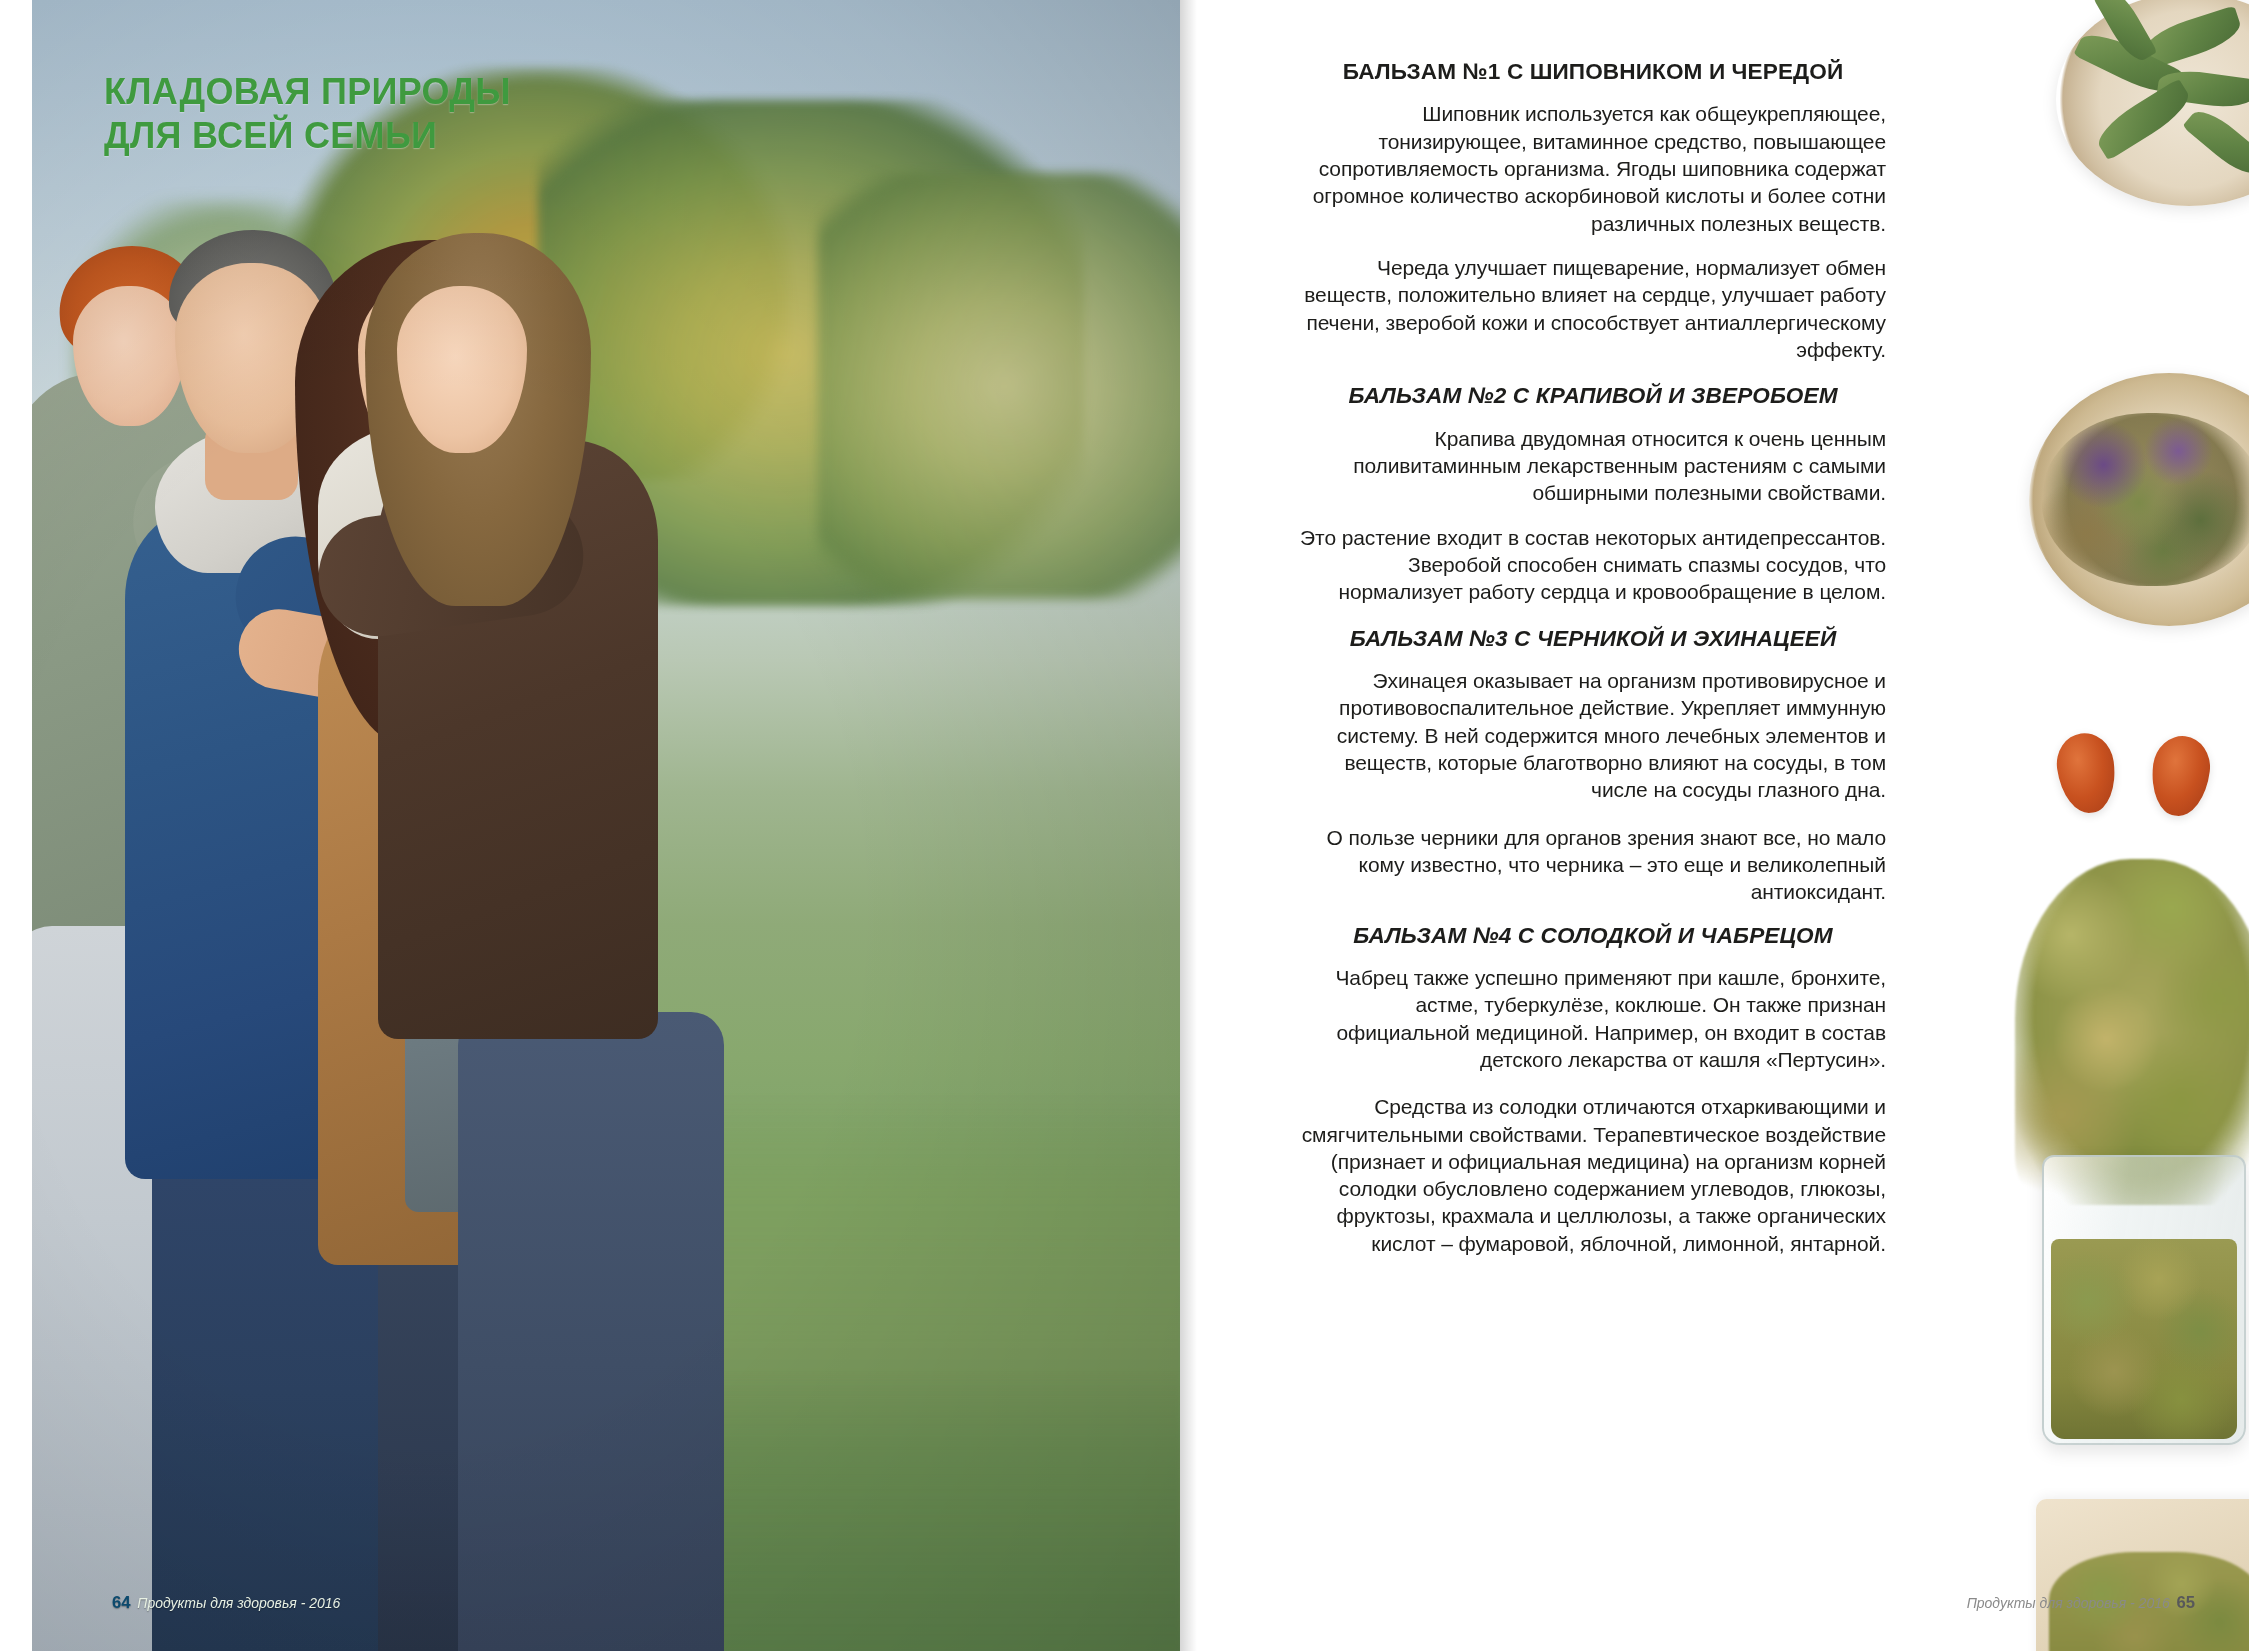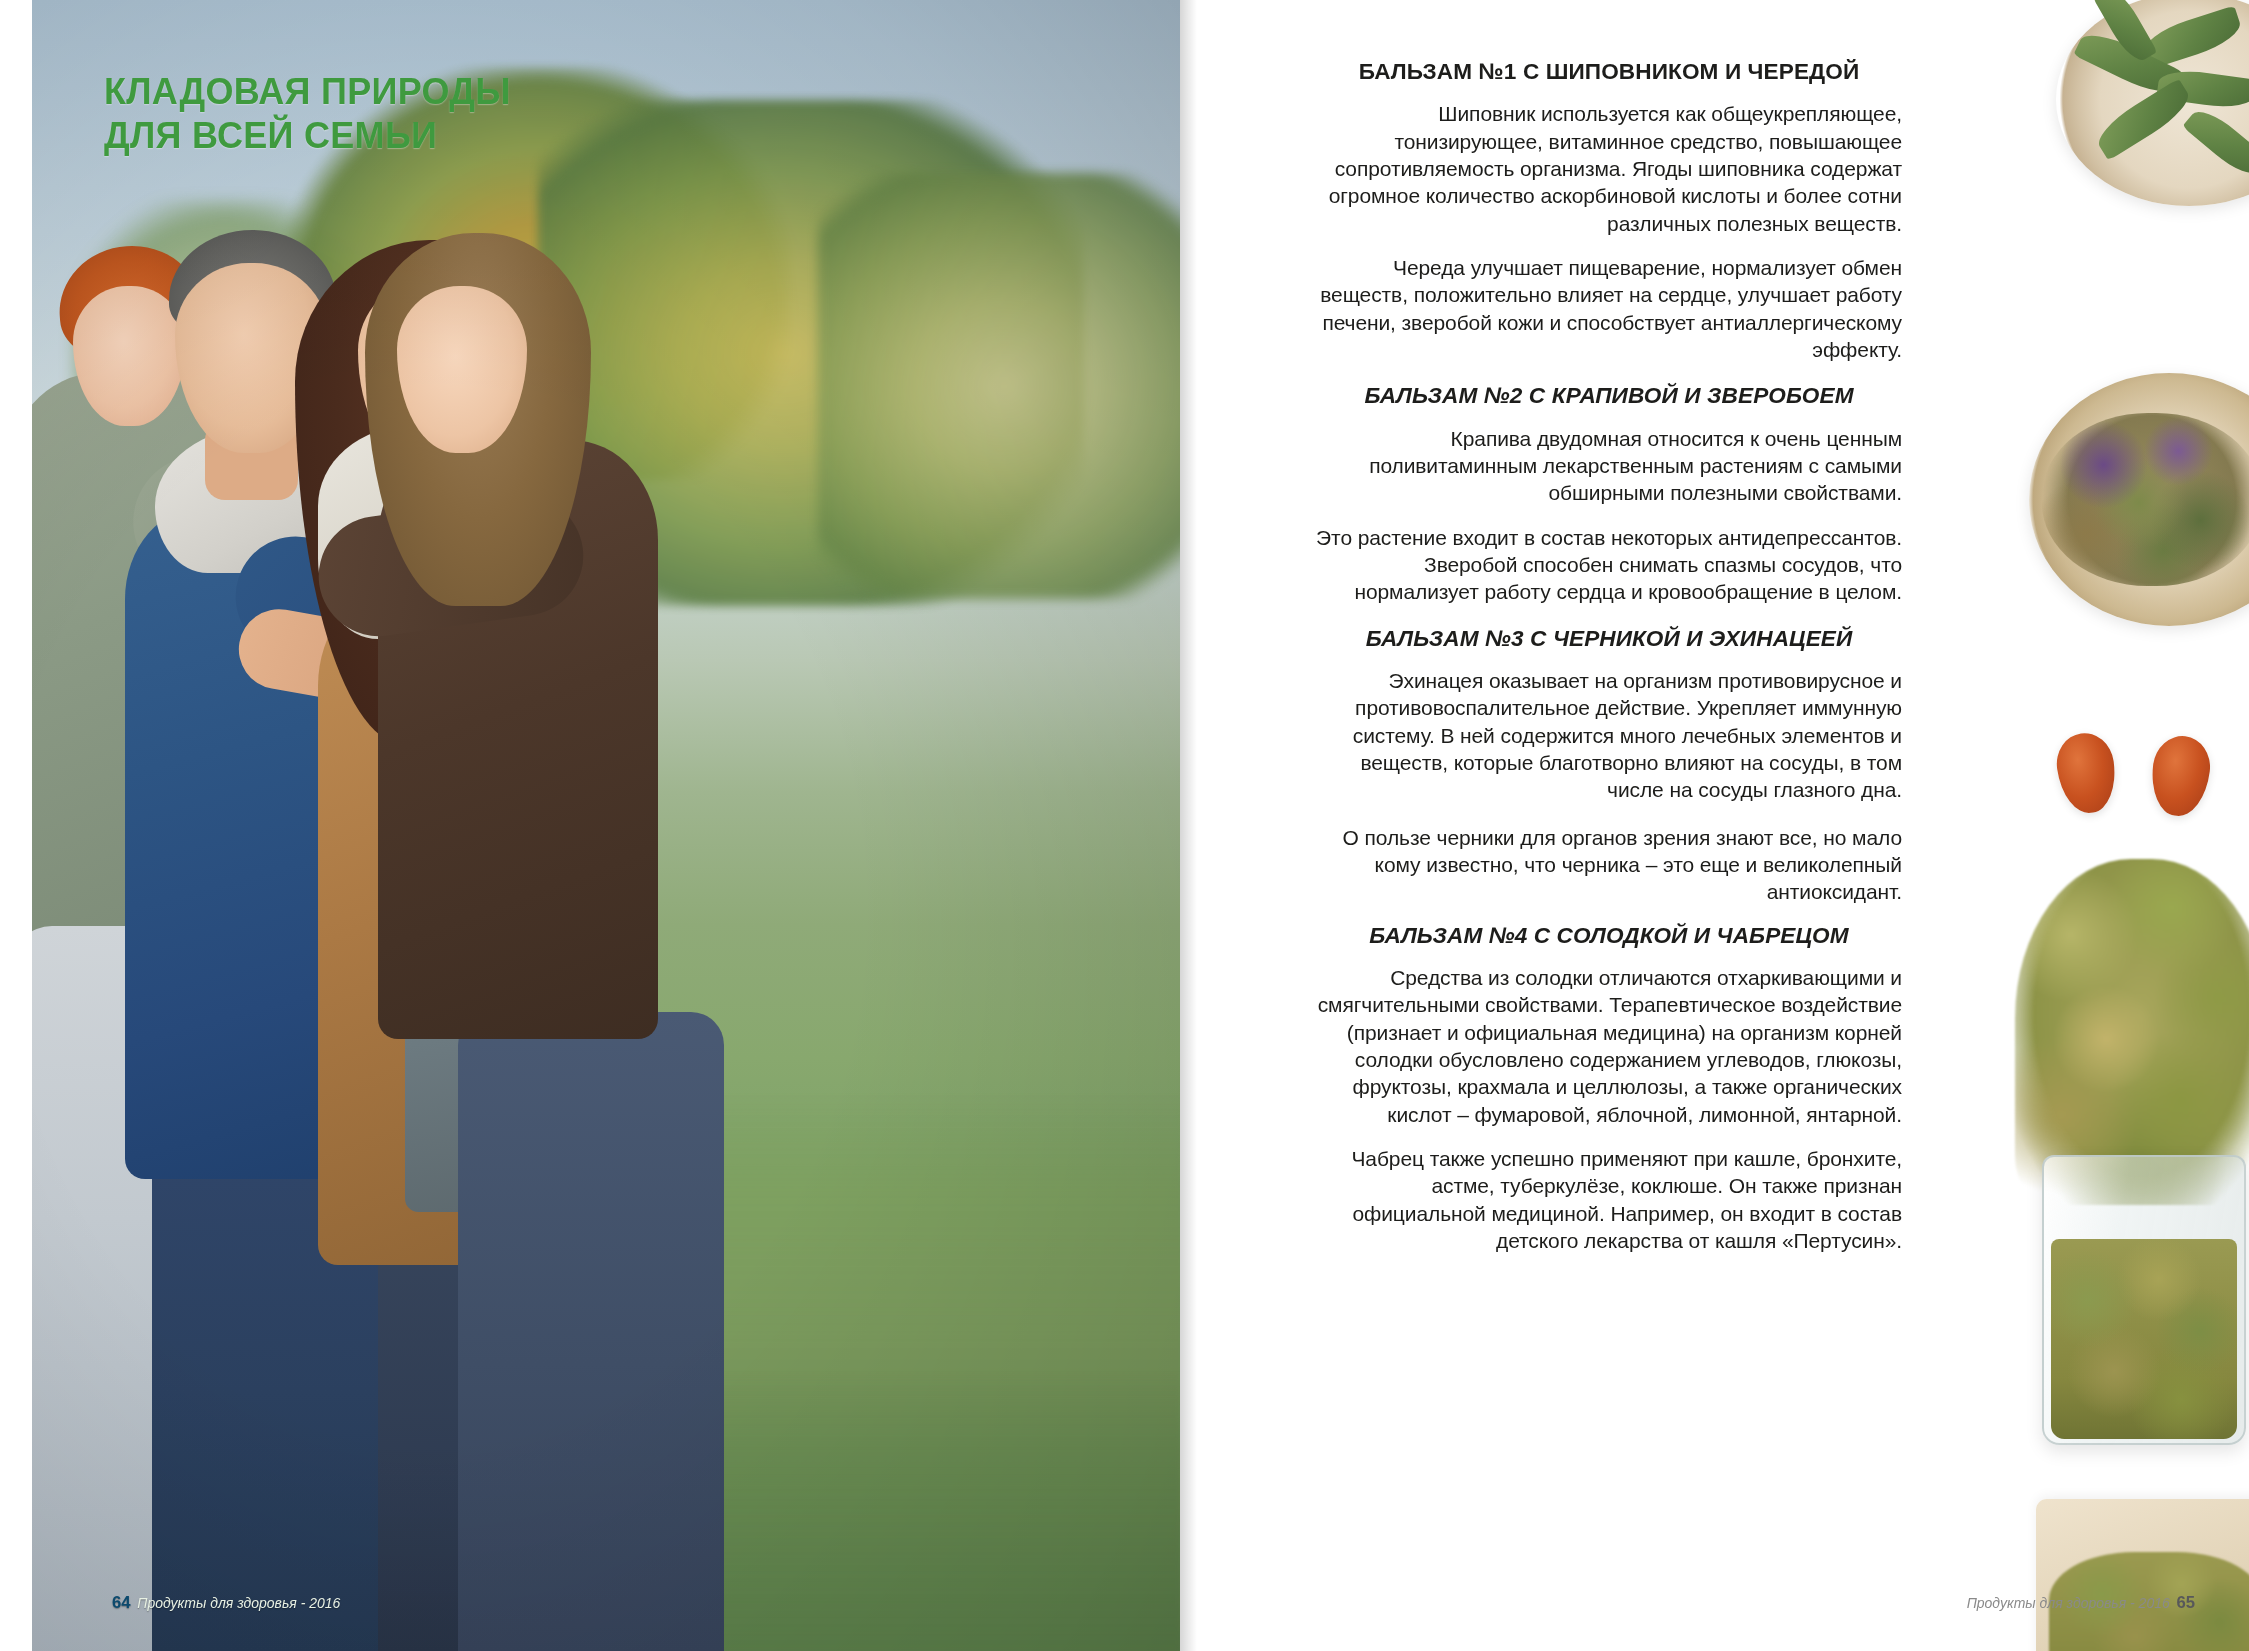--- a/index.html
+++ b/index.html
@@ -286,21 +286,21 @@
   .page-right {
     position: relative;
     width: 1102px;
     height: 1652px;
     background: #ffffff;
     overflow: hidden;
   }
 
   .text-column {
     position: absolute;
-    left: 136px;
+    left: 120px;
     top: 59px;
     width: 586px;
     color: #1d1d1b;
   }
 
   h2.balm-title {
     font-size: 22.6px;
     font-weight: bold;
     line-height: 1.18;
     margin: 0 0 14.7px 0;
@@ -580,22 +580,22 @@
 
       <h2 class="balm-title spaced">БАЛЬЗАМ №2 С КРАПИВОЙ И ЗВЕРОБОЕМ</h2>
       <p class="body">Крапива двудомная относится к очень ценным поливитаминным лекарственным растениям с самыми обширными полезными свойствами.</p>
       <p class="body last">Это растение входит в состав некоторых антидепрессантов. Зверобой способен снимать спазмы сосудов, что нормализует работу сердца и  кровообращение в целом.</p>
 
       <h2 class="balm-title spaced">БАЛЬЗАМ №3 С ЧЕРНИКОЙ И ЭХИНАЦЕЕЙ</h2>
       <p class="body last">Эхинацея оказывает на организм противовирусное и противовоспалительное действие. Укрепляет иммунную систему. В ней содержится много лечебных элементов и веществ, которые благотворно влияют на сосуды, в том числе на сосуды глазного дна.</p>
       <p class="body">О пользе черники для органов зрения знают все, но мало кому известно, что черника – это еще и великолепный антиоксидант.</p>
 
       <h2 class="balm-title spaced">БАЛЬЗАМ №4 С СОЛОДКОЙ И ЧАБРЕЦОМ</h2>
+      <p class="body last">Чабрец также успешно применяют при кашле, бронхите, астме, туберкулёзе, коклюше. Он также признан официальной медициной. Например, он входит в состав детского лекарства от кашля «Пертусин».</p>
       <p class="body">Средства из солодки отличаются отхаркивающими и смягчительными свойствами. Терапевтическое воздействие (признает и официальная медицина) на организм корней солодки обусловлено содержанием углеводов, глюкозы, фруктозы, крахмала и целлюлозы, а также органических кислот – фумаровой, яблочной, лимонной, янтарной.</p>
-      <p class="body last">Чабрец также успешно применяют при кашле, бронхите, астме, туберкулёзе, коклюше. Он также признан официальной медициной. Например, он входит в состав детского лекарства от кашля «Пертусин».</p>
     </div>
 
     <div class="folio-right">
       <span>Продукты для здоровья - 2016</span>
       <span class="num">65</span>
     </div>
   </div>
 
 </div>
 

